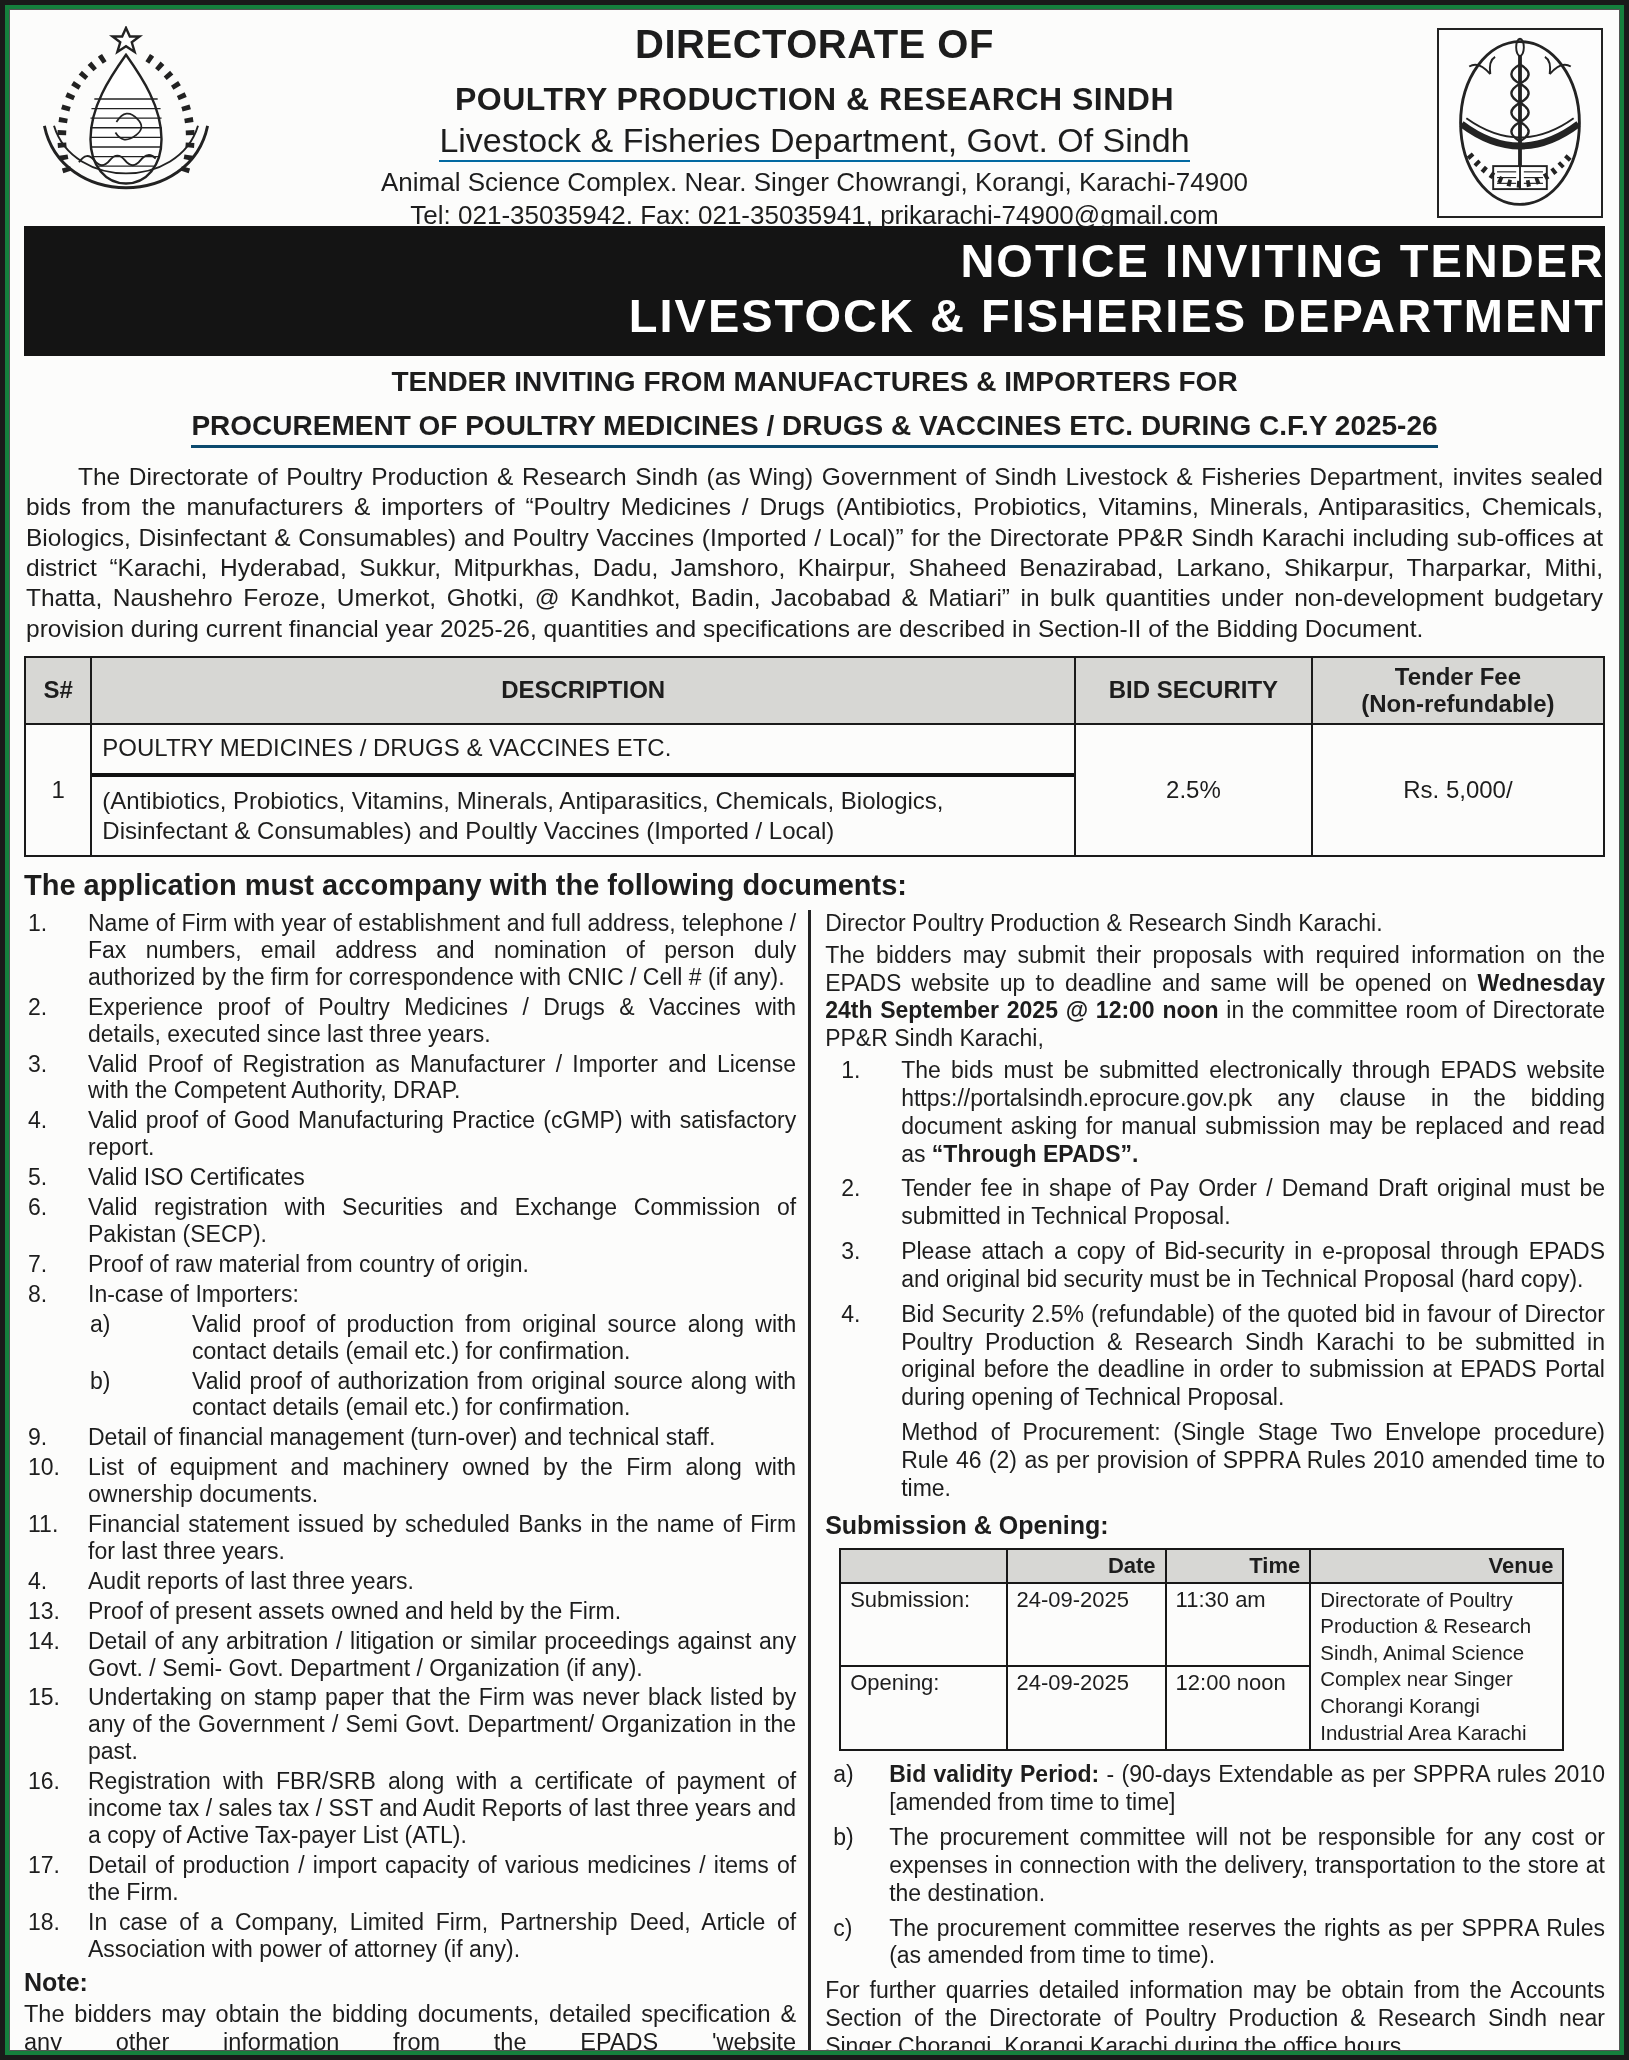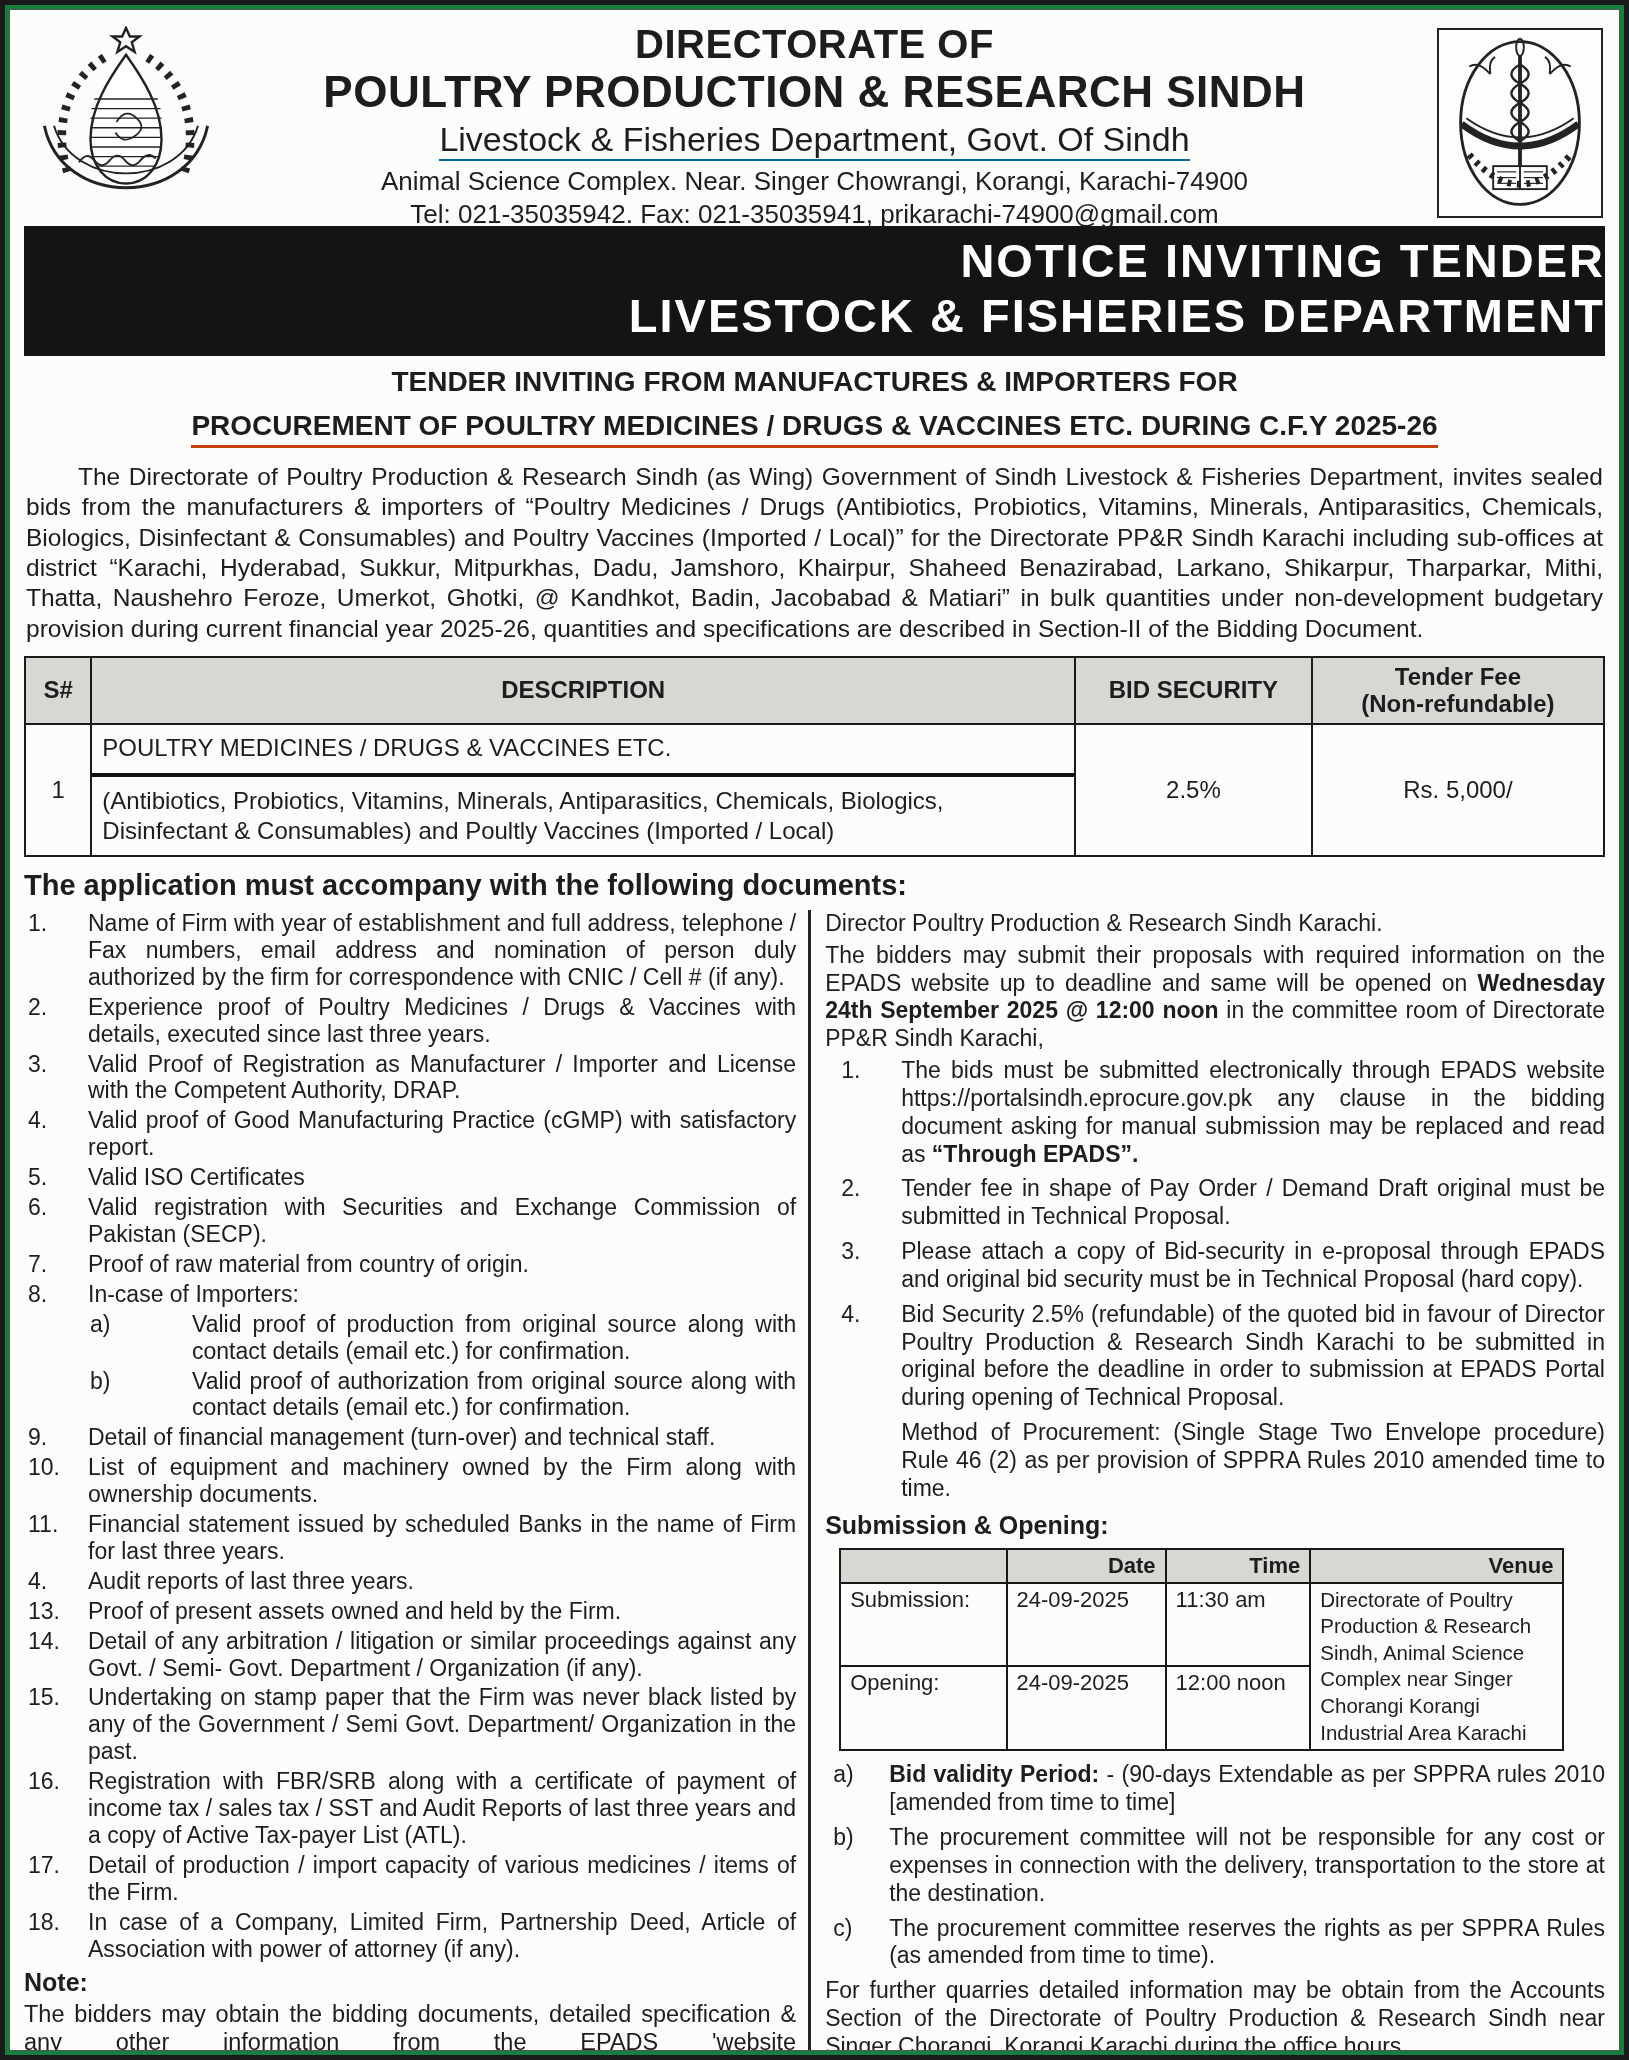--- a/index.html
+++ b/index.html
@@ -7,33 +7,33 @@
         border:5px solid #1a1a1a;padding:4px;font-family:Liberation Sans, sans-serif;color:#1d1d1d;}
   .inner{border:1px solid #555;height:100%;box-sizing:border-box;padding:10px 14px 6px;overflow:hidden;background:#fcfcfb;}
 
   
   .header{position:relative;height:200px;}
   .emblem-left{position:absolute;left:6px;top:4px;}
   .logo-box{position:absolute;right:2px;top:6px;width:166px;height:190px;border:2px solid #222;
             display:flex;align-items:center;justify-content:center;background:#fdfdfd;box-sizing:border-box;}
   .header-text{text-align:center;padding:0 182px;}
   .ht1{font-size:40px;font-weight:bold;letter-spacing:.5px;margin-top:2px;}
-  .ht2{font-size:44px;font-weight:bold;letter-spacing:.5px;margin-top:0;}
+  .ht2{font-size:32px;font-weight:bold;letter-spacing:.5px;margin-top:14px;}
   .ht3{font-size:34px;margin-top:3px;}
   .ht3 span{border-bottom:2px solid #0369a1;padding-bottom:1px;}
   .ht4{font-size:26px;margin-top:7px;}
   .ht5{font-size:26px;margin-top:2px;}
 
   
   .title-bar{background:#141414;color:#fff;text-align:right;padding:8px 0 12px;margin:4px 0 10px;}
   .tb-line{font-weight:bold;font-size:47px;letter-spacing:2px;line-height:1.17;}
 
   
   .subhead{text-align:center;font-weight:bold;font-size:28px;margin-top:4px;}
-  .sh2{margin-top:12px;display:inline-block;border-bottom:3px solid #c2410c;padding-bottom:3px;}
+  .sh2{margin-top:12px;display:inline-block;border-bottom:3px solid #0c4a6e;padding-bottom:3px;}
 
   .intro{font-size:24.5px;line-height:1.24;text-align:justify;margin:14px 2px 12px;text-indent:52px;}
 
   
   .main-table{width:100%;border-collapse:collapse;font-size:24px;}
   .main-table th,.main-table td{border:2.5px solid #1a1a1a;vertical-align:middle;}
   .main-table th{background:#d7d7d4;font-weight:bold;padding:6px 4px;line-height:1.1;}
   .main-table td{padding:4px;}
   .center{text-align:center;}
   .desc-cell{padding:0 !important;}

